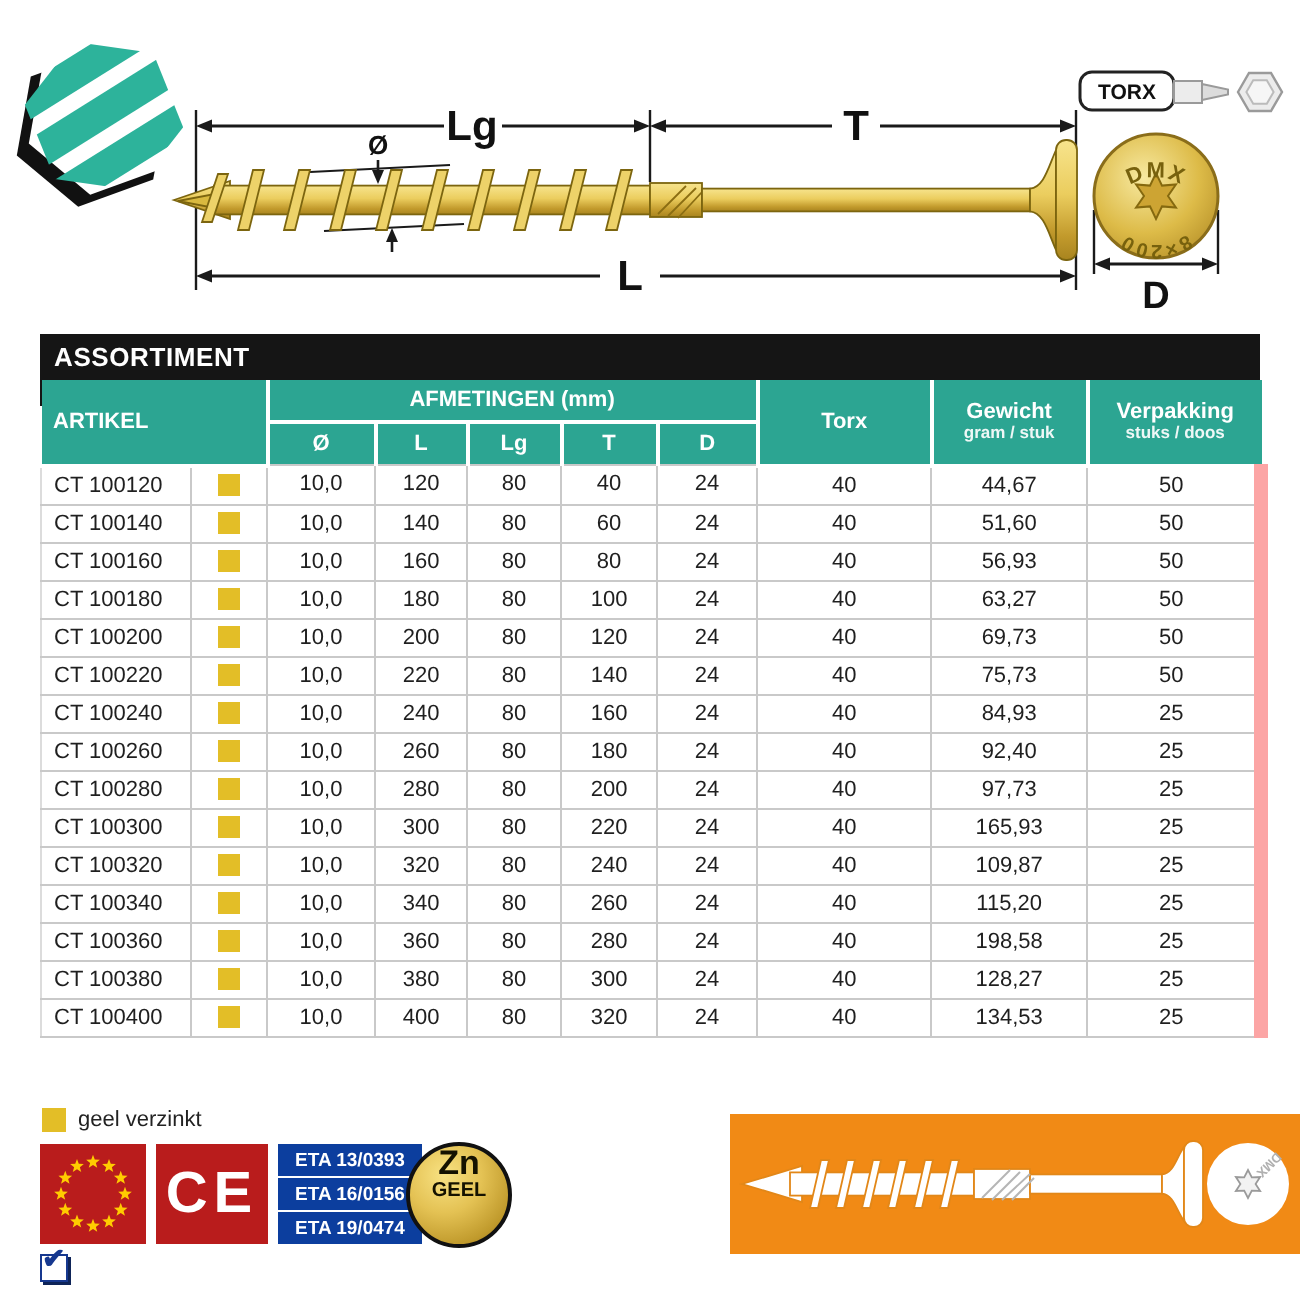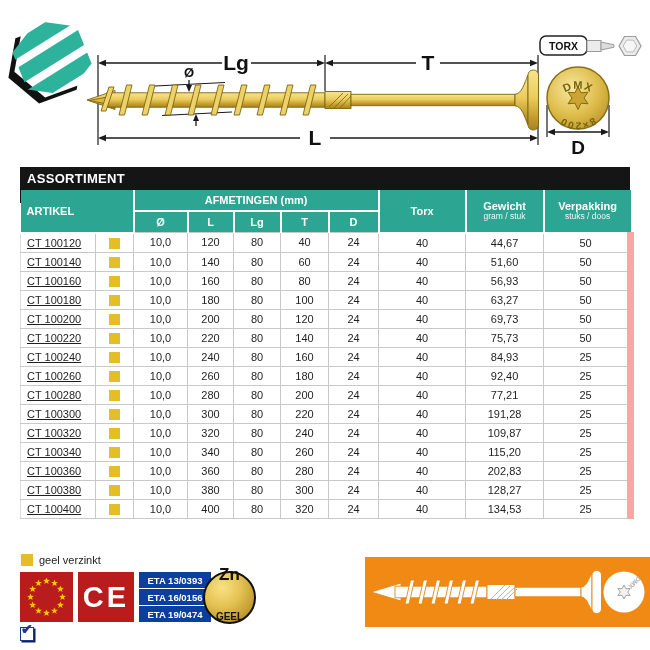--- a/index.html
+++ b/index.html
@@ -16,44 +16,44 @@
              box-sizing:border-box;letter-spacing:.3px;}
   #assortiment{position:absolute;left:20px;top:190px;width:610px;border-collapse:collapse;
                table-layout:fixed;font-size:11px;color:#1f1f1f;}
   #assortiment thead td{background:#2CA592;color:#fff;font-weight:bold;text-align:center;
                border:2px solid #fff;padding:0;}
   #assortiment thead tr td:first-child{border-left:0;}
   #assortiment thead tr td:last-child{border-right:0;}
   #assortiment thead tr:first-child td{border-top:0;height:20px;}
   #assortiment thead tr:last-child td{height:20px;border-bottom:0;}
   td.hd-artikel{text-align:left !important;padding-left:6px !important;}
-  .hd-sub{display:block;font-weight:normal;font-size:8.5px;opacity:.92;margin-top:-1px;}
+  .hd-sub{display:block;font-weight:bold;font-size:8.5px;opacity:.92;margin-top:-1px;}
   #assortiment tbody td{border:1px solid #c9c9c9;height:18px;text-align:center;padding:0;
                background:#fff;}
-  #assortiment tbody tr td:first-child{border-left:1px solid #dcdcdc;text-decoration:underline;}
+  #assortiment tbody tr td:first-child{border-left:1px solid #dcdcdc;}
   #assortiment tbody tr td:last-child{border-right:7px solid #fca5a5;}
   #assortiment tbody td.td-artikel{text-align:left;padding-left:6px;}
   .swatch{display:inline-block;width:11px;height:11px;background:#E3BE27;vertical-align:middle;}
 
   #legend{position:absolute;left:21px;top:526px;display:flex;align-items:center;gap:6px;
           font-size:11px;color:#222;margin-top:28px;}
   #legend .swatch{width:12px;height:12px;}
 
   
   .cert{position:absolute;top:572px;height:50px;background:#b91c1c;}
   #eu-flag{left:20px;width:53px;}
   #ce-box{left:78px;width:56px;color:#fff;display:flex;align-items:center;justify-content:center;
           font-weight:bold;font-size:29px;letter-spacing:3px;}
   #eta-box{left:139px;width:72px;background:none;display:flex;flex-direction:column;gap:1px;}
   #eta-box .eta-line{flex:1;background:#0C3E9E;color:#fff;font-size:9.5px;font-weight:bold;
           display:flex;align-items:center;justify-content:center;white-space:nowrap;}
   #zn-badge{position:absolute;left:203px;top:571px;width:49px;height:49px;border-radius:50%;
           border:2px solid #111;
           background:radial-gradient(circle at 35% 30%, #f8e283 0%, #e4c254 40%, #c09a2c 75%, #8d6a14 100%);
-          display:flex;flex-direction:column;align-items:center;justify-content:flex-end;color:#151200;gap:28px;}
+          display:flex;flex-direction:column;align-items:center;justify-content:flex-start;color:#151200;}
   #zn-badge .zn{font-weight:bold;font-size:17px;line-height:17px;}
   #zn-badge .zn-sub{font-weight:bold;font-size:10px;line-height:11px;}
   #approvals{position:absolute;left:20px;top:627px;display:flex;align-items:center;gap:5px;
           color:#16388f;font-size:10.5px;font-weight:bold;}
   #approvals .cbx{position:relative;width:12px;height:12px;border:1.5px solid #16388f;background:#fff;
           box-shadow:1.5px 1.5px 0 #0e2458;}
   #approvals .cbx span{position:absolute;left:0px;top:-7px;font-size:14px;color:#16388f;}
 
   
   #orange-panel{position:absolute;left:365px;top:557px;width:285px;height:70px;background:#F18A15;}
@@ -327,33 +327,33 @@
         </tr>
         <tr>
           <td class="td-artikel">CT 100280</td>
           <td class="td-swatch"><span class="swatch"></span></td>
           <td>10,0</td>
           <td>280</td>
           <td>80</td>
           <td>200</td>
           <td>24</td>
           <td>40</td>
-          <td>77,21</td>
+          <td>97,73</td>
           <td>25</td>
         </tr>
         <tr>
           <td class="td-artikel">CT 100300</td>
           <td class="td-swatch"><span class="swatch"></span></td>
           <td>10,0</td>
           <td>300</td>
           <td>80</td>
           <td>220</td>
           <td>24</td>
           <td>40</td>
-          <td>191,28</td>
+          <td>165,93</td>
           <td>25</td>
         </tr>
         <tr>
           <td class="td-artikel">CT 100320</td>
           <td class="td-swatch"><span class="swatch"></span></td>
           <td>10,0</td>
           <td>320</td>
           <td>80</td>
           <td>240</td>
           <td>24</td>
@@ -375,21 +375,21 @@
         </tr>
         <tr>
           <td class="td-artikel">CT 100360</td>
           <td class="td-swatch"><span class="swatch"></span></td>
           <td>10,0</td>
           <td>360</td>
           <td>80</td>
           <td>280</td>
           <td>24</td>
           <td>40</td>
-          <td>202,83</td>
+          <td>198,58</td>
           <td>25</td>
         </tr>
         <tr>
           <td class="td-artikel">CT 100380</td>
           <td class="td-swatch"><span class="swatch"></span></td>
           <td>10,0</td>
           <td>380</td>
           <td>80</td>
           <td>300</td>
           <td>24</td>

